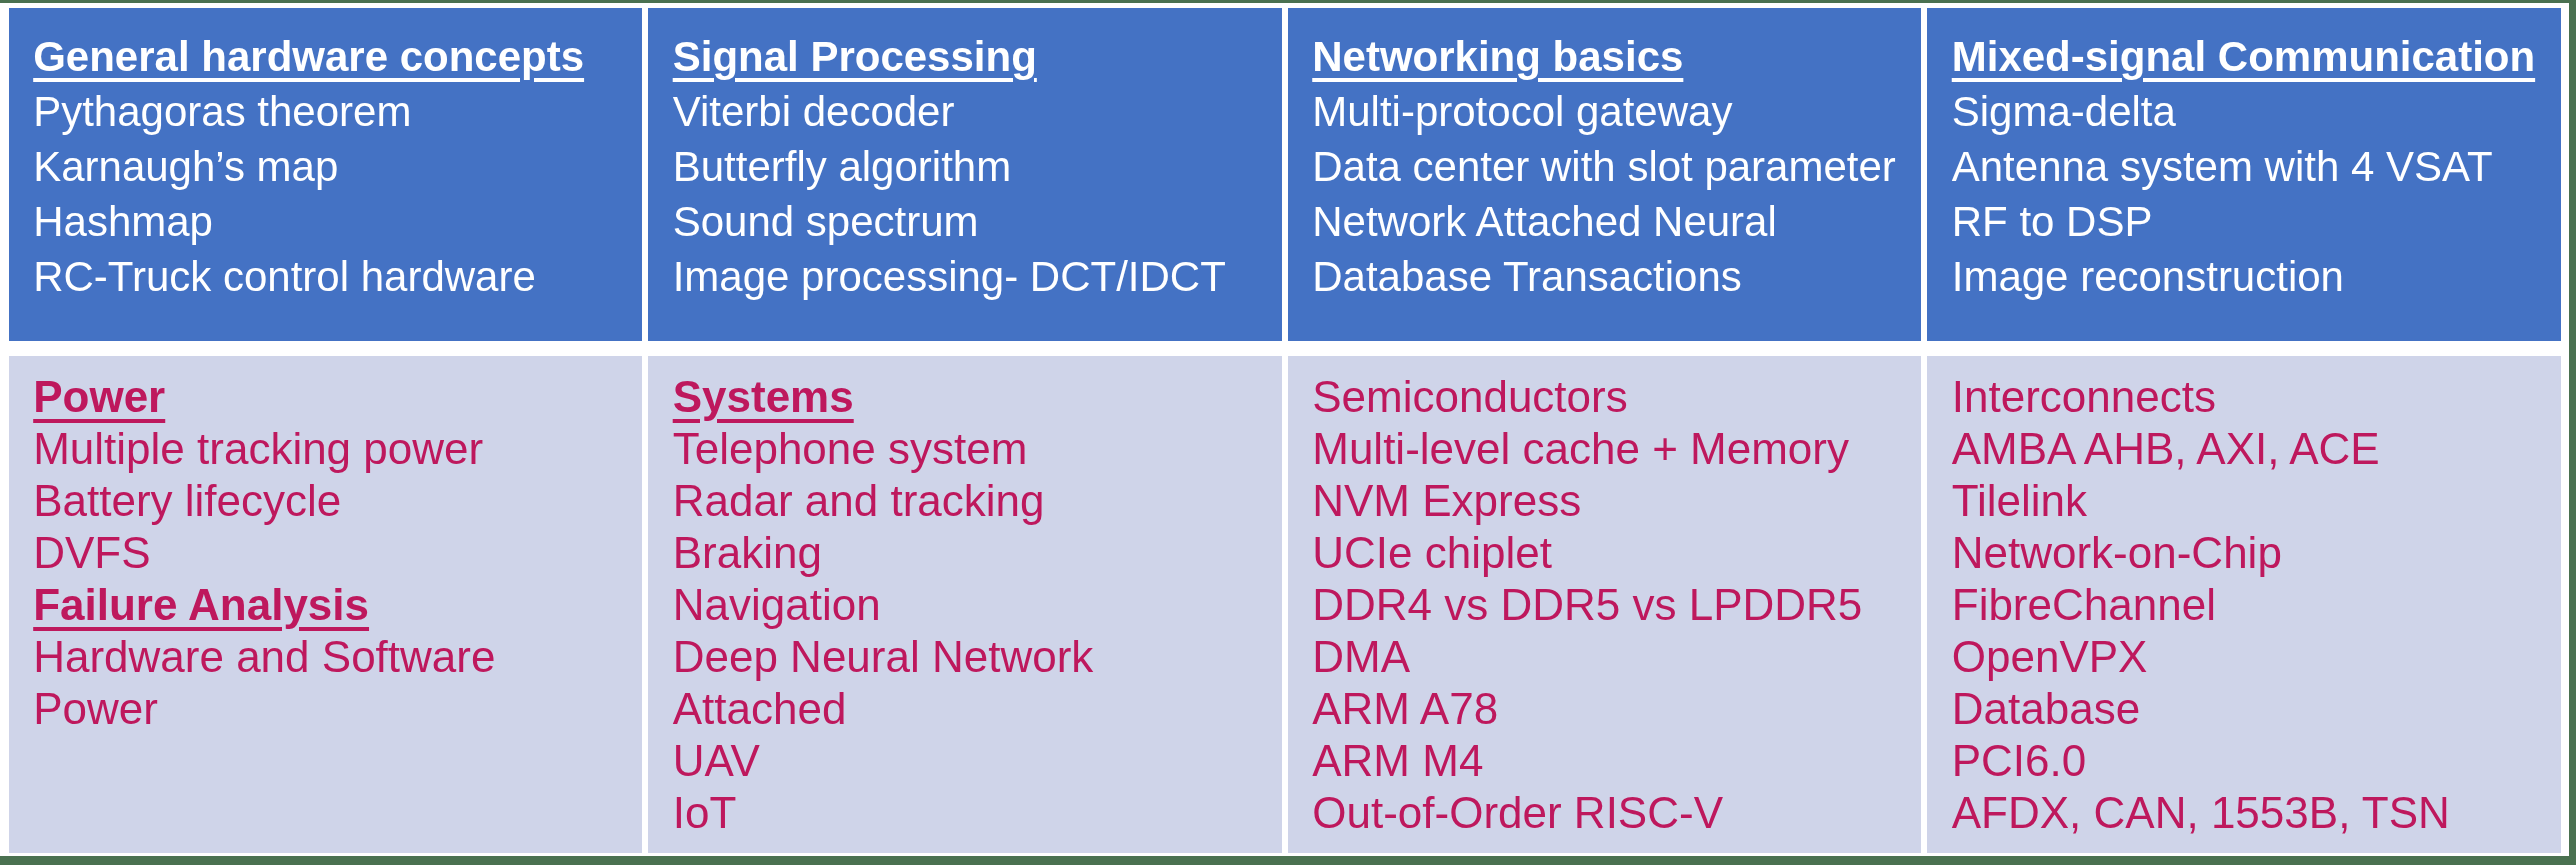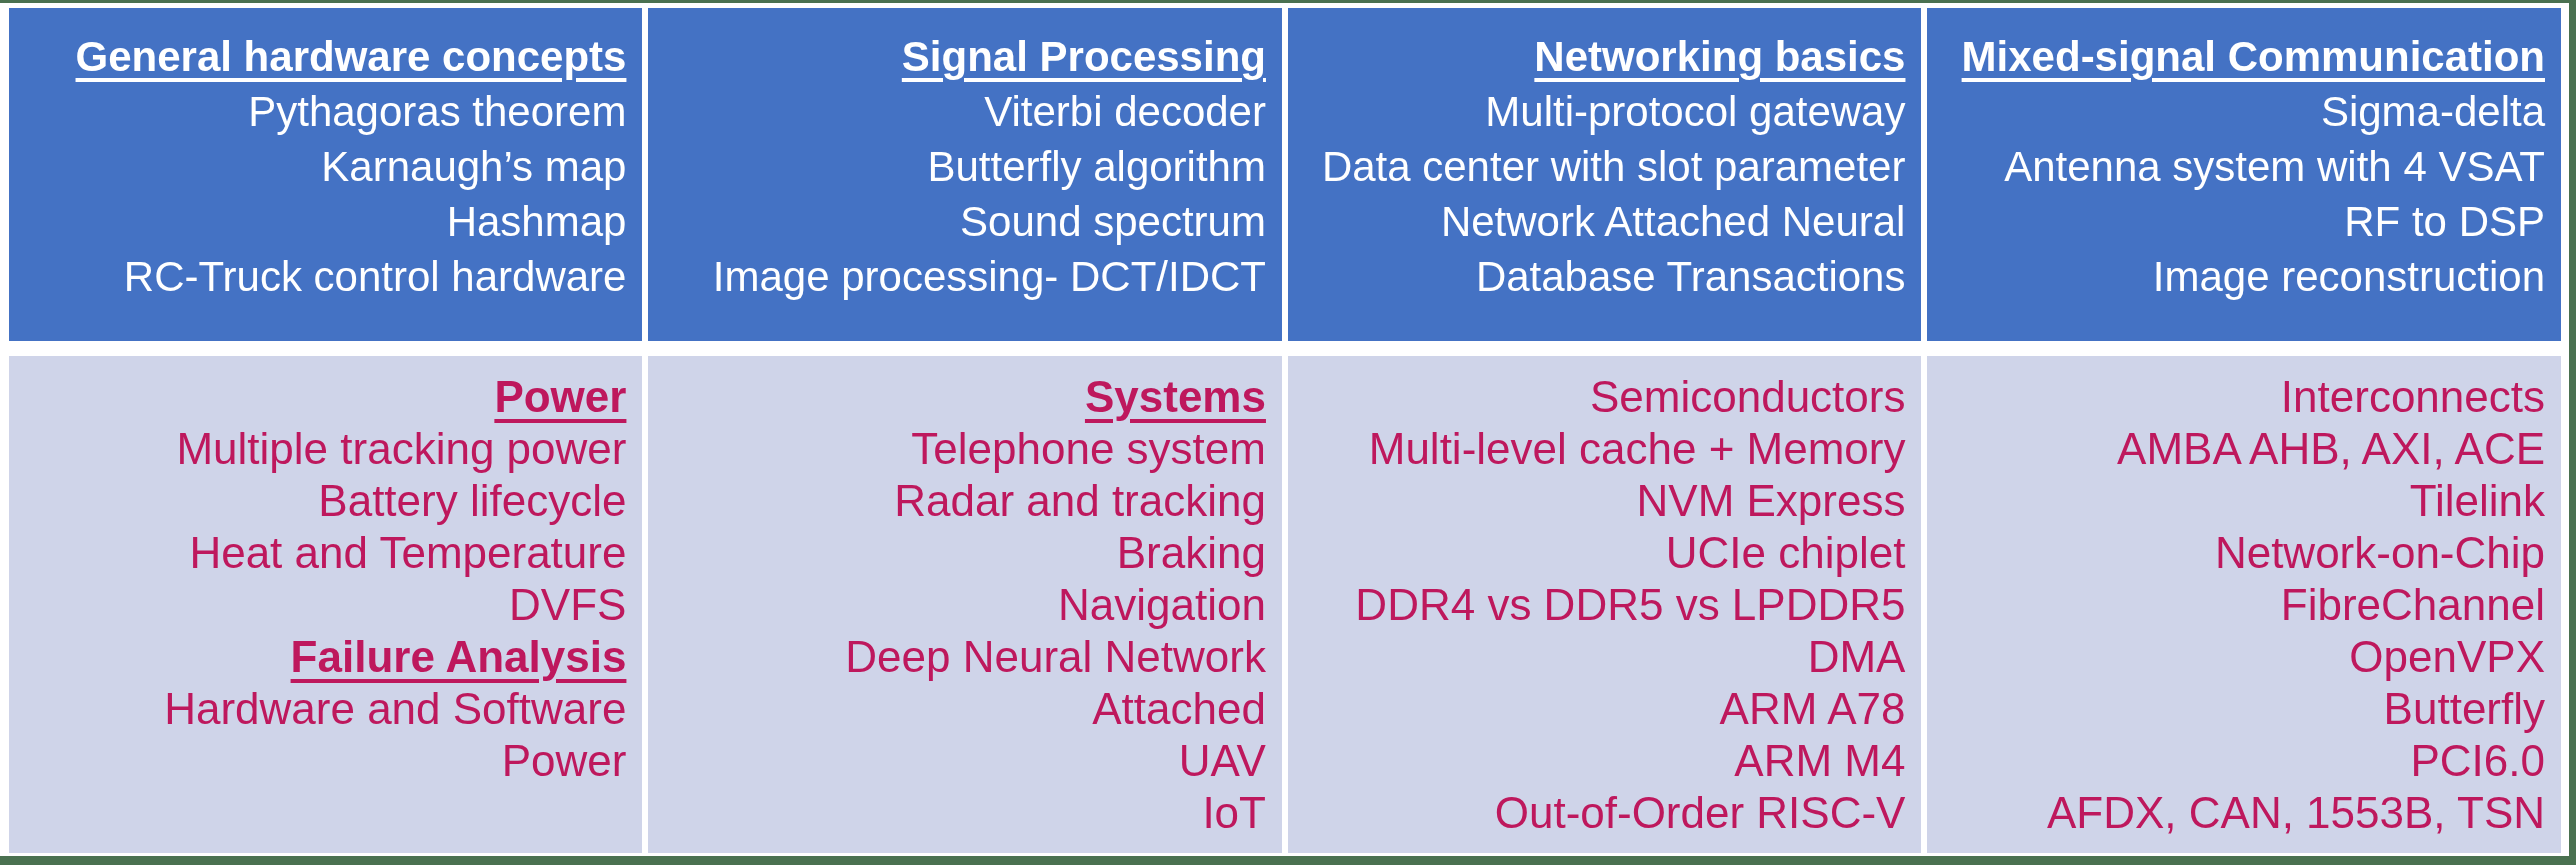--- a/index.html
+++ b/index.html
@@ -7,21 +7,20 @@
     padding: 0;
     background: #ffffff;
     font-family: "Liberation Sans", "DejaVu Sans", sans-serif;
   }
   .canvas {
     position: relative;
     width: 2576px;
     height: 866px;
     background: #ffffff;
     overflow: hidden;
-    text-align: right;
   }
   .border-top {
     position: absolute; left: 0; top: 0;
     width: 2576px; height: 2.6px;
     background: var(--green, #4A7150);
   }
   .border-right {
     position: absolute; right: 0; top: 0;
     width: 7px; height: 866px;
     background: var(--green, #4A7150);
@@ -107,21 +106,20 @@
       <div class="line">Sigma-delta</div>
       <div class="line">Antenna system with 4 VSAT</div>
       <div class="line">RF to DSP</div>
       <div class="line">Image reconstruction</div>
     </div>
 
     <div class="cell bottom">
       <div class="line hd">Power</div>
       <div class="line">Multiple tracking power</div>
       <div class="line">Battery lifecycle</div>
-      <div class="line">Heat and Temperature</div>
       <div class="line">DVFS</div>
       <div class="line hd">Failure Analysis</div>
       <div class="line">Hardware and Software</div>
       <div class="line">Power</div>
     </div>
 
     <div class="cell bottom">
       <div class="line hd">Systems</div>
       <div class="line">Telephone system</div>
       <div class="line">Radar and tracking</div>
@@ -145,21 +143,21 @@
       <div class="line">Out-of-Order RISC-V</div>
     </div>
 
     <div class="cell bottom">
       <div class="line">Interconnects</div>
       <div class="line">AMBA AHB, AXI, ACE</div>
       <div class="line">Tilelink</div>
       <div class="line">Network-on-Chip</div>
       <div class="line">FibreChannel</div>
       <div class="line">OpenVPX</div>
-      <div class="line">Butterfly</div>
+      <div class="line">Database</div>
       <div class="line">PCI6.0</div>
       <div class="line">AFDX, CAN, 1553B, TSN</div>
     </div>
 
   </div>
 
   <div class="border-right"></div>
   <div class="border-bottom"></div>
 
 </div>

